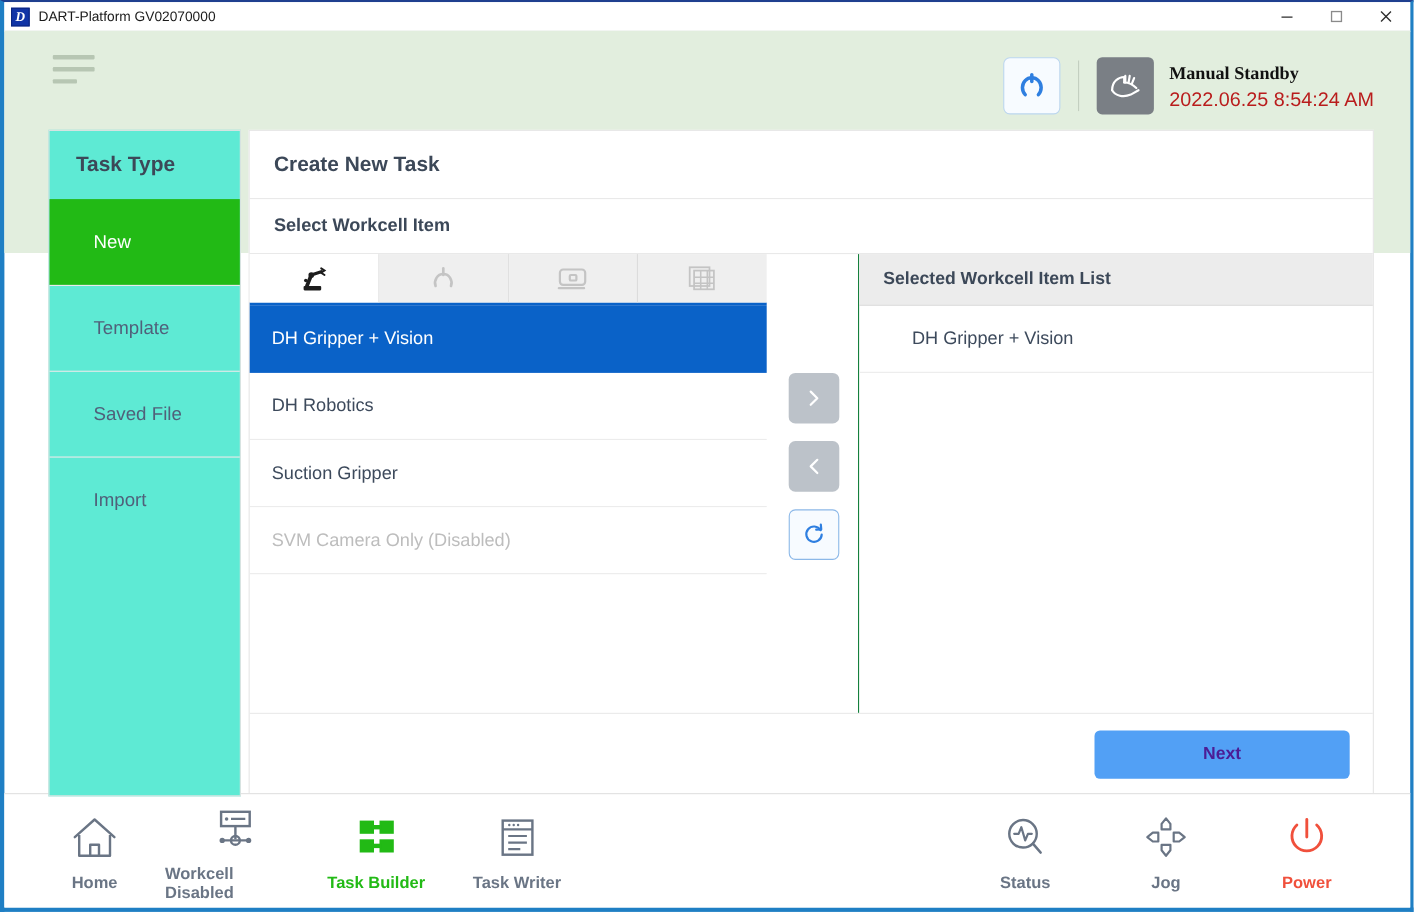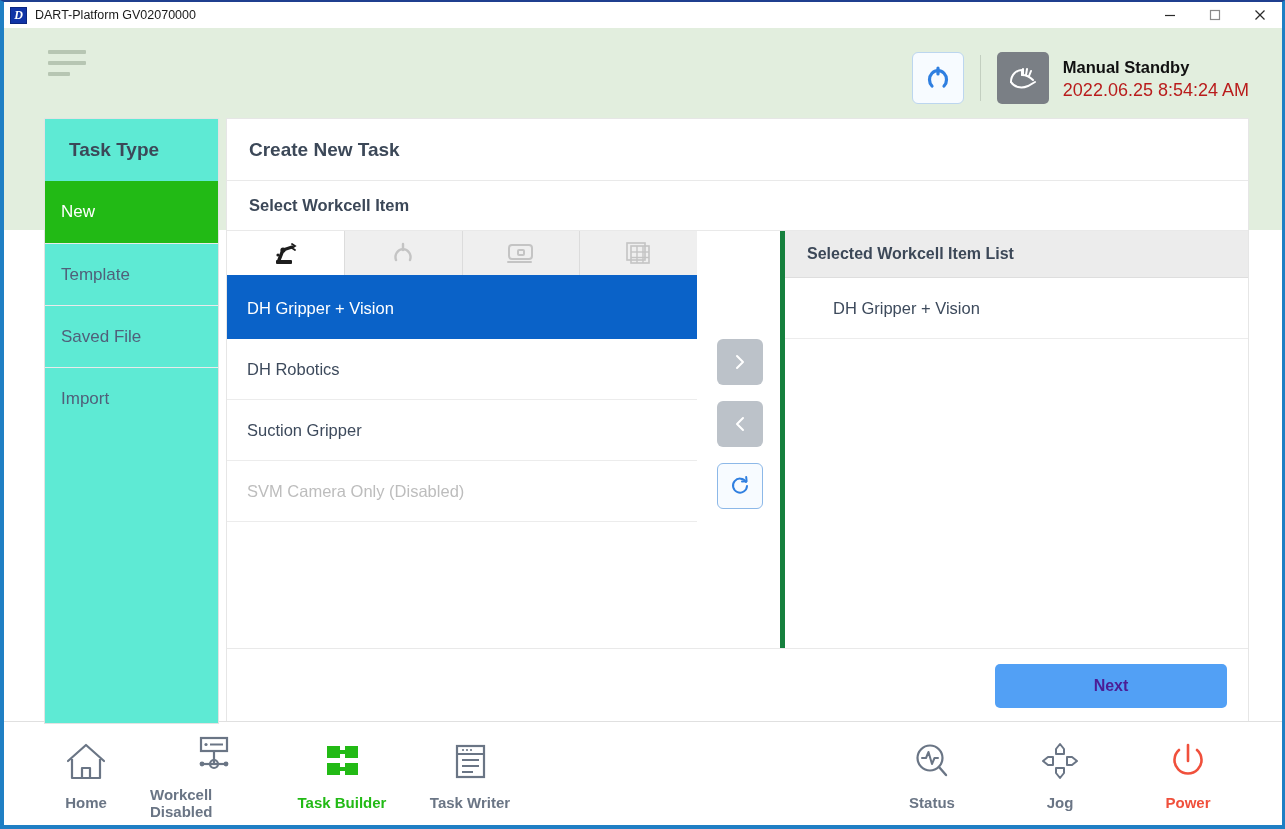--- a/index.html
+++ b/index.html
@@ -135,20 +135,21 @@
     background: #7a7f85;
     border-radius: 5px;
     display: flex; align-items: center; justify-content: center;
   }
   .mode-text { margin-left: 14px; }
   .mode-title {
     font-size: 16.5px;
     font-weight: bold;
     color: #111111;
     line-height: 22px;
+    font-family: Liberation Serif, serif;
   }
   .mode-time {
     font-size: 18px;
     color: #b91c1c;
     line-height: 21px;
     margin-top: 2px;
   }
 
   
   .sidebar {
@@ -165,24 +166,24 @@
     height: 62px;
     display: flex;
     align-items: center;
     padding-left: 24px;
     font-size: 19px;
     font-weight: bold;
     color: #3c4858;
     box-sizing: border-box;
   }
   .side-item {
-    height: 62px;
-    display: flex;
-    align-items: center;
-    padding-left: 16px;
+    height: 78px;
+    display: flex;
+    align-items: center;
+    padding-left: 40px;
     font-size: 17px;
     color: #50607a;
     border-top: 1px solid #eaeaea;
     box-sizing: border-box;
   }
   .side-item.active {
     background: #22ba15;
     color: #ffffff;
     border-top: none;
   }
@@ -286,21 +287,21 @@
     border: 1px solid #8cb8e8;
     color: #2f7fe0;
   }
 
   
   .right-col {
     position: absolute;
     left: 553px; top: 0;
     right: 0;
     bottom: 0;
-    border-left: 5px solid #15803d;
+    border-left: 1px solid #15803d;
   }
   .right-head {
     height: 47px;
     background: #ececec;
     display: flex; align-items: center;
     padding-left: 22px;
     font-size: 16px;
     font-weight: bold;
     color: #3c4858;
     border-bottom: 1px solid #dedede;

